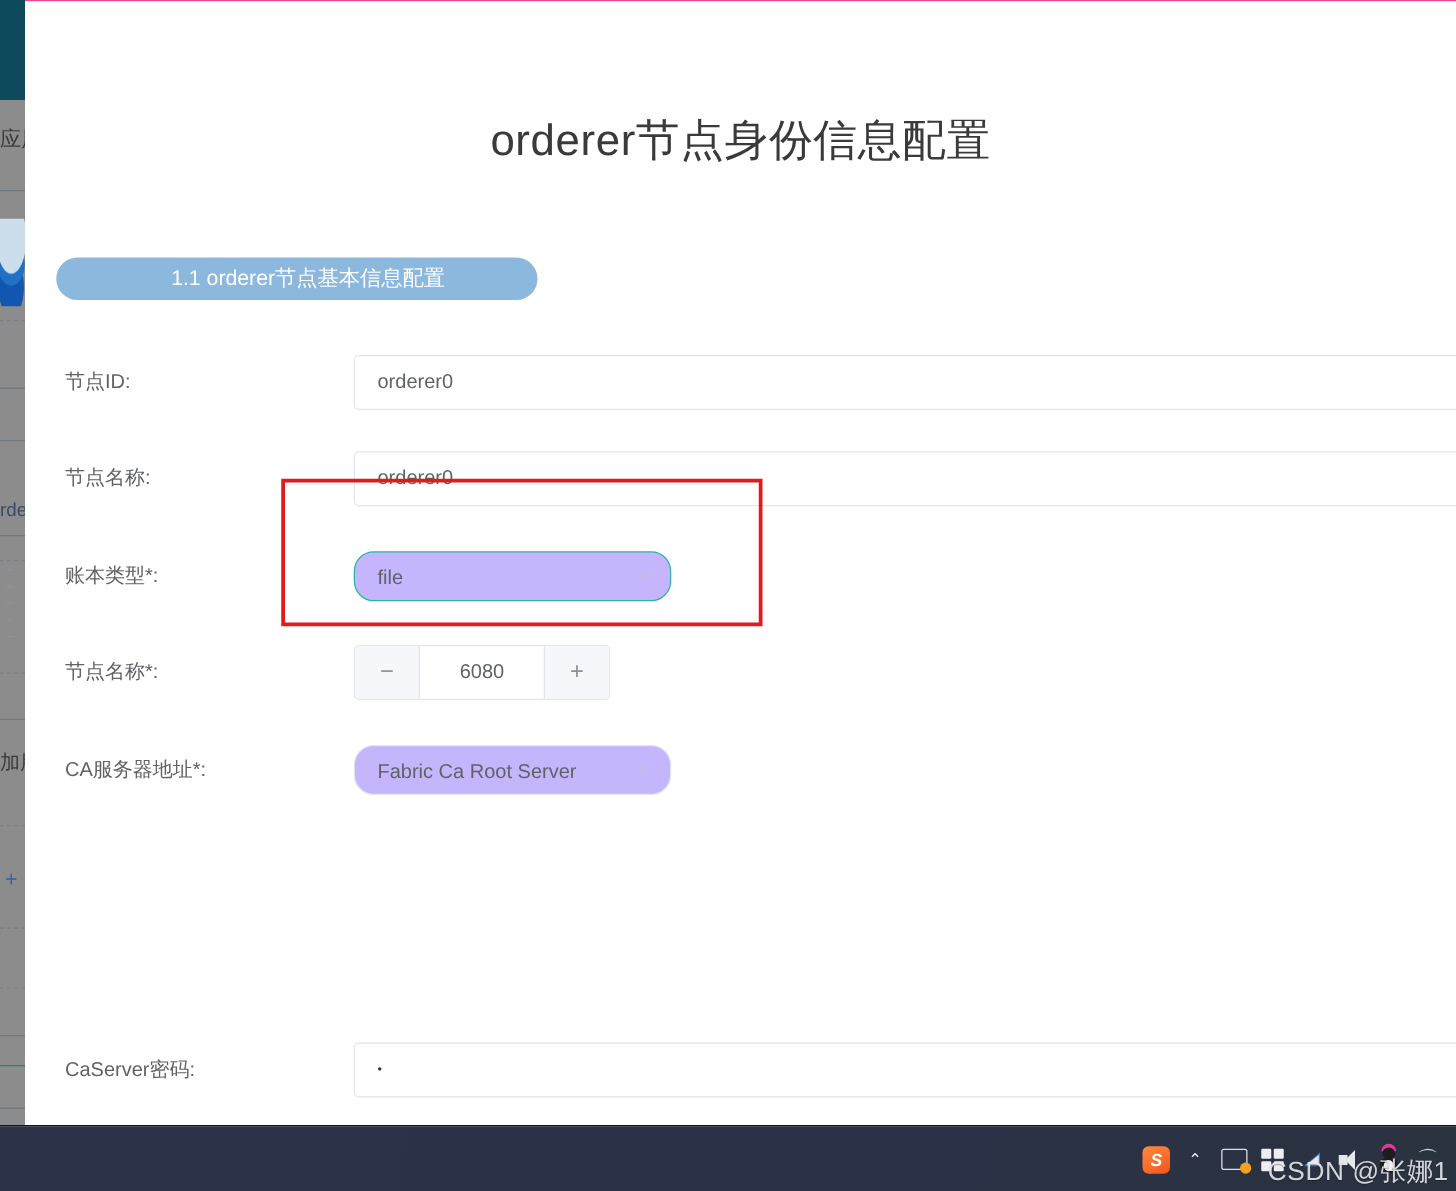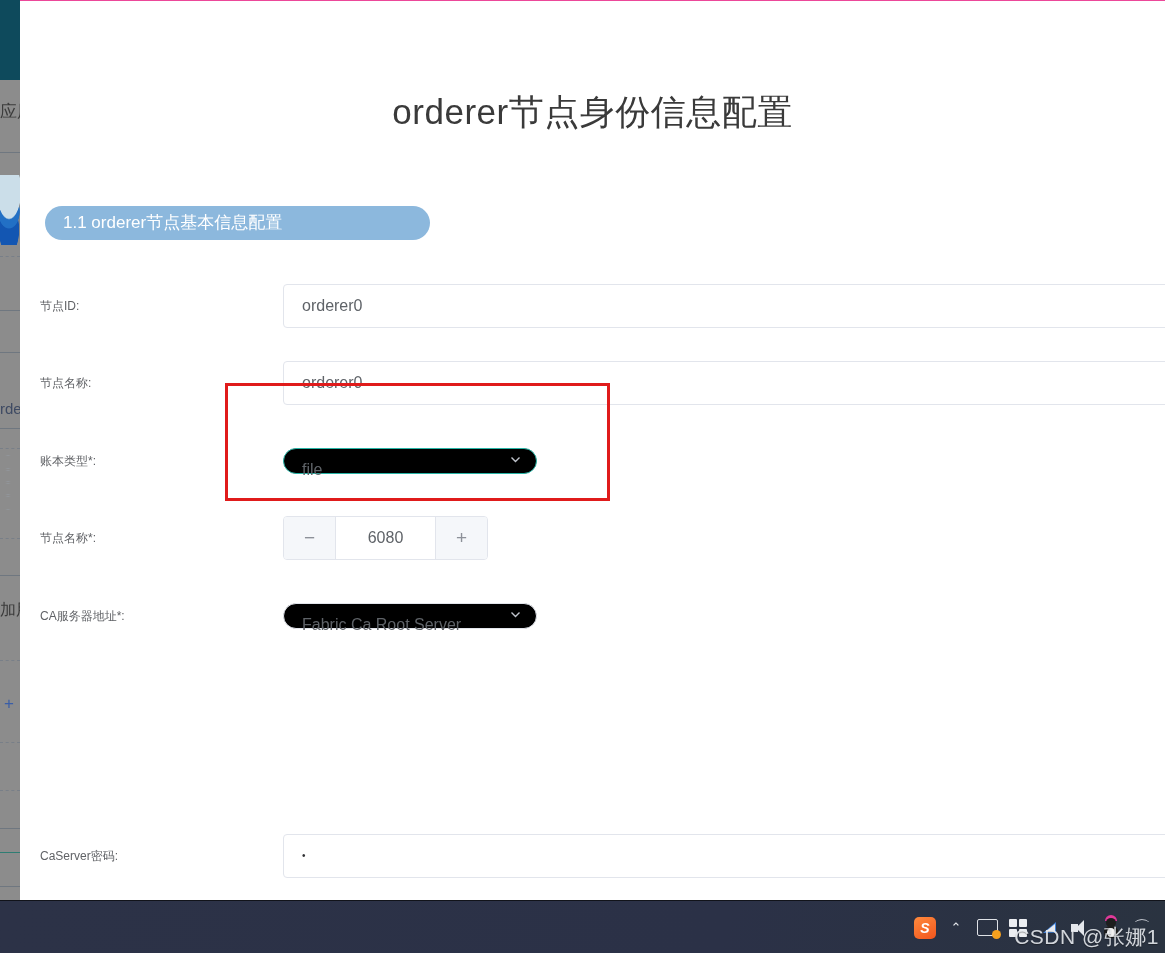--- a/index.html
+++ b/index.html
@@ -105,37 +105,38 @@
     width: 385px;
     height: 34px;
     background: #8cb8dd;
     border-radius: 17px;
     color: #ffffff;
     font-size: 17px;
     line-height: 34px;
     padding-left: 18px;
     white-space: nowrap;
     overflow: hidden;
+    text-align: center;
   }
   .section-banner.s1 { top: 205px; }
   .section-banner.s2 { top: 678px; }
 
   
   .form-row {
     position: absolute;
     left: 0;
     width: 1145px;
     height: 56px;
   }
   .form-label {
     position: absolute;
-    left: 20px;
+    left: 32px;
     top: 50%;
     transform: translateY(-50%);
-    font-size: 12px;
+    font-size: 16px;
     color: #606266;
     white-space: nowrap;
   }
   .field-zone {
     position: absolute;
     left: 263px;
     top: 0;
     height: 56px;
     display: flex;
     align-items: center;
@@ -158,24 +159,24 @@
   .text-input.pw {
     font-size: 10px;
     color: #303133;
     letter-spacing: 2px;
   }
 
   
   .select-box {
     position: relative;
     width: 254px;
-    height: 26px;
+    height: 40px;
     border: 1px solid #e2e5ec;
     border-radius: 16px;
-    background: #000000;
+    background: #c4b5fd;
     font-size: 16px;
     color: #5f6368;
     padding: 0 18px;
     line-height: 42px;
     white-space: nowrap;
   }
   .select-box.focused { border-color: #28b4a6; }
   .chevron {
     position: absolute;
     right: 14px;

